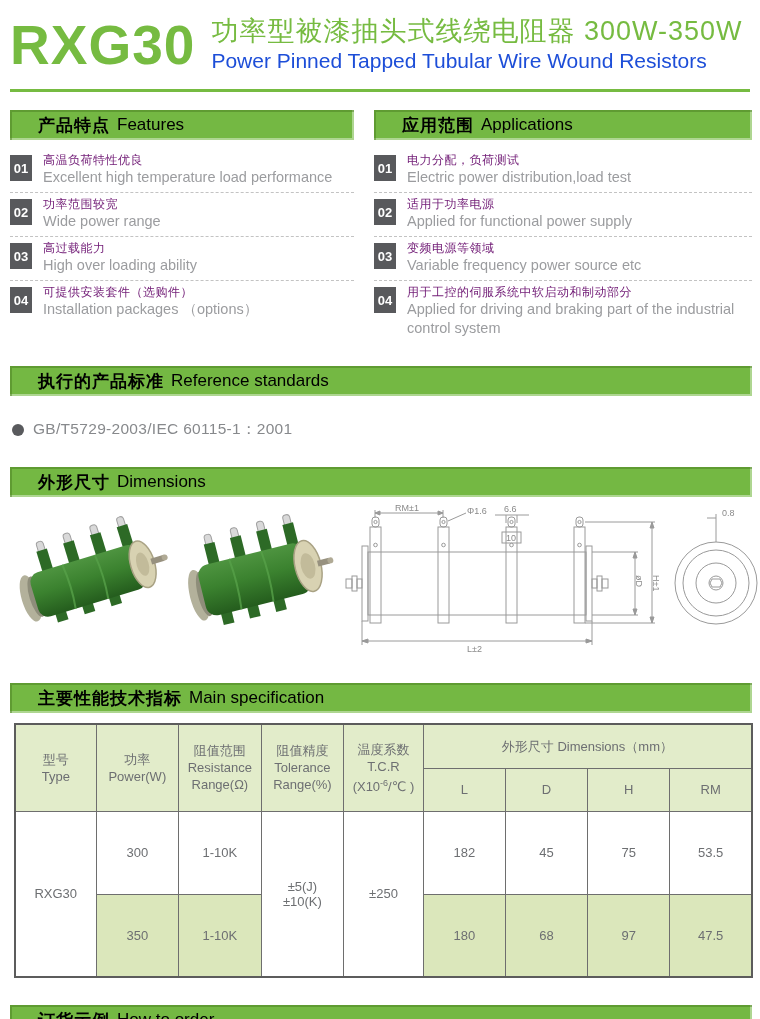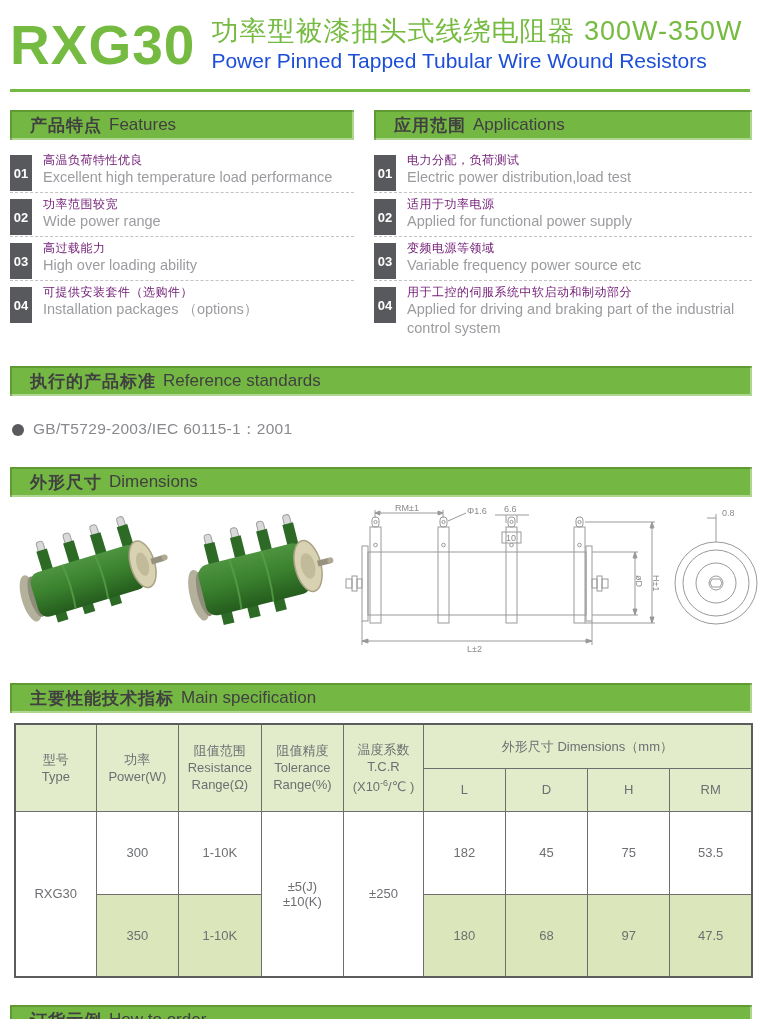--- a/index.html
+++ b/index.html
@@ -16,36 +16,36 @@
     font-size:55px; font-weight:bold; color:#76bb41; line-height:62px;
     letter-spacing:1px; margin:2px 16px 0 0;
   }
   .hdr-titles { padding-top:3px; }
   .title-cn { font-size:27px; font-weight:normal; color:#76bb41; line-height:32px; letter-spacing:1px;}
   .title-en { font-size:21px; color:#1d4ed8; line-height:28px; }
   .hdr-rule { height:3px; background:#76bb41; margin:13px 2px 0 0; }
 
   
   .bar {
-    height:30px; background:#74b843; color:#404040;
-    display:flex; align-items:center; padding-left:20px;
+    height:30px; background:#74b843; color:#000000;
+    display:flex; align-items:center; padding-left:28px;
     box-shadow: inset 2px 2px 0 rgba(70,120,30,.45), inset -2px -2px 0 rgba(255,255,255,.42);
   }
   .bar .cn { font-weight:bold; font-size:17px; margin-right:7px; letter-spacing:1px;}
   .bar .en { font-size:17px; }
 
   
   .cols { display:flex; margin-top:18px; }
   .col-left  { width:344px; margin-right:20px; }
   .col-right { flex:1; }
   .items { margin-top:12px; }
   .item { position:relative; padding:1px 0 5px 33px; margin-bottom:3px; }
   .item.dashed { border-bottom:1px dashed #c3c3c3; }
   .badge {
-    position:absolute; left:0; top:3px; width:22px; height:36px;
+    position:absolute; left:0; top:3px; width:22px; height:26px;
     background:#58595c; color:#fff; font-size:13px; font-weight:bold;
     display:flex; align-items:center; justify-content:center;
   }
   .item .cn { font-size:12px; color:#701a75; line-height:15px; letter-spacing:.5px;}
   .item .en { font-size:14.5px; color:#9b9c9f; line-height:19px; }
 
   
   .std-bar { margin-top:20px; }
   .std-row { display:flex; align-items:center; margin:23px 0 0 2px; }
   .dot { width:12px; height:12px; border-radius:50%; background:#595a5d; margin-right:9px; }

